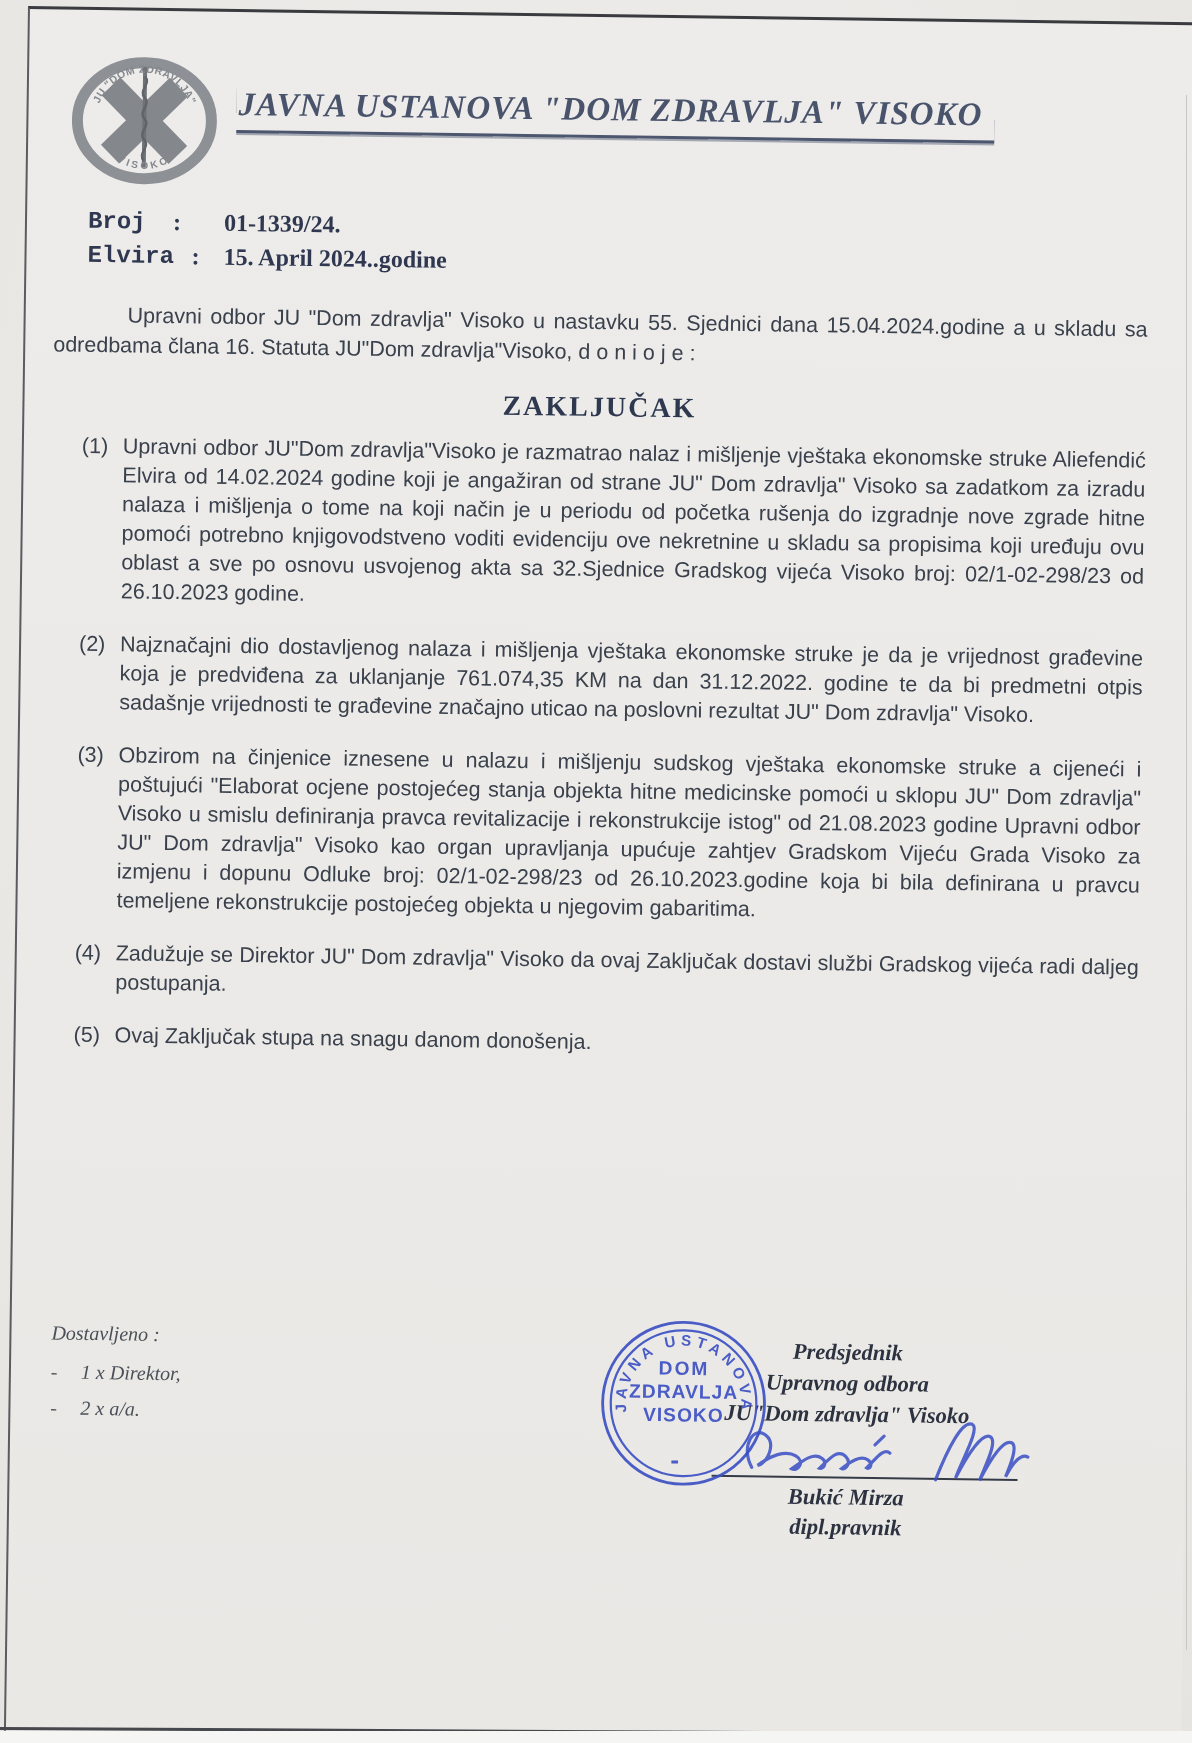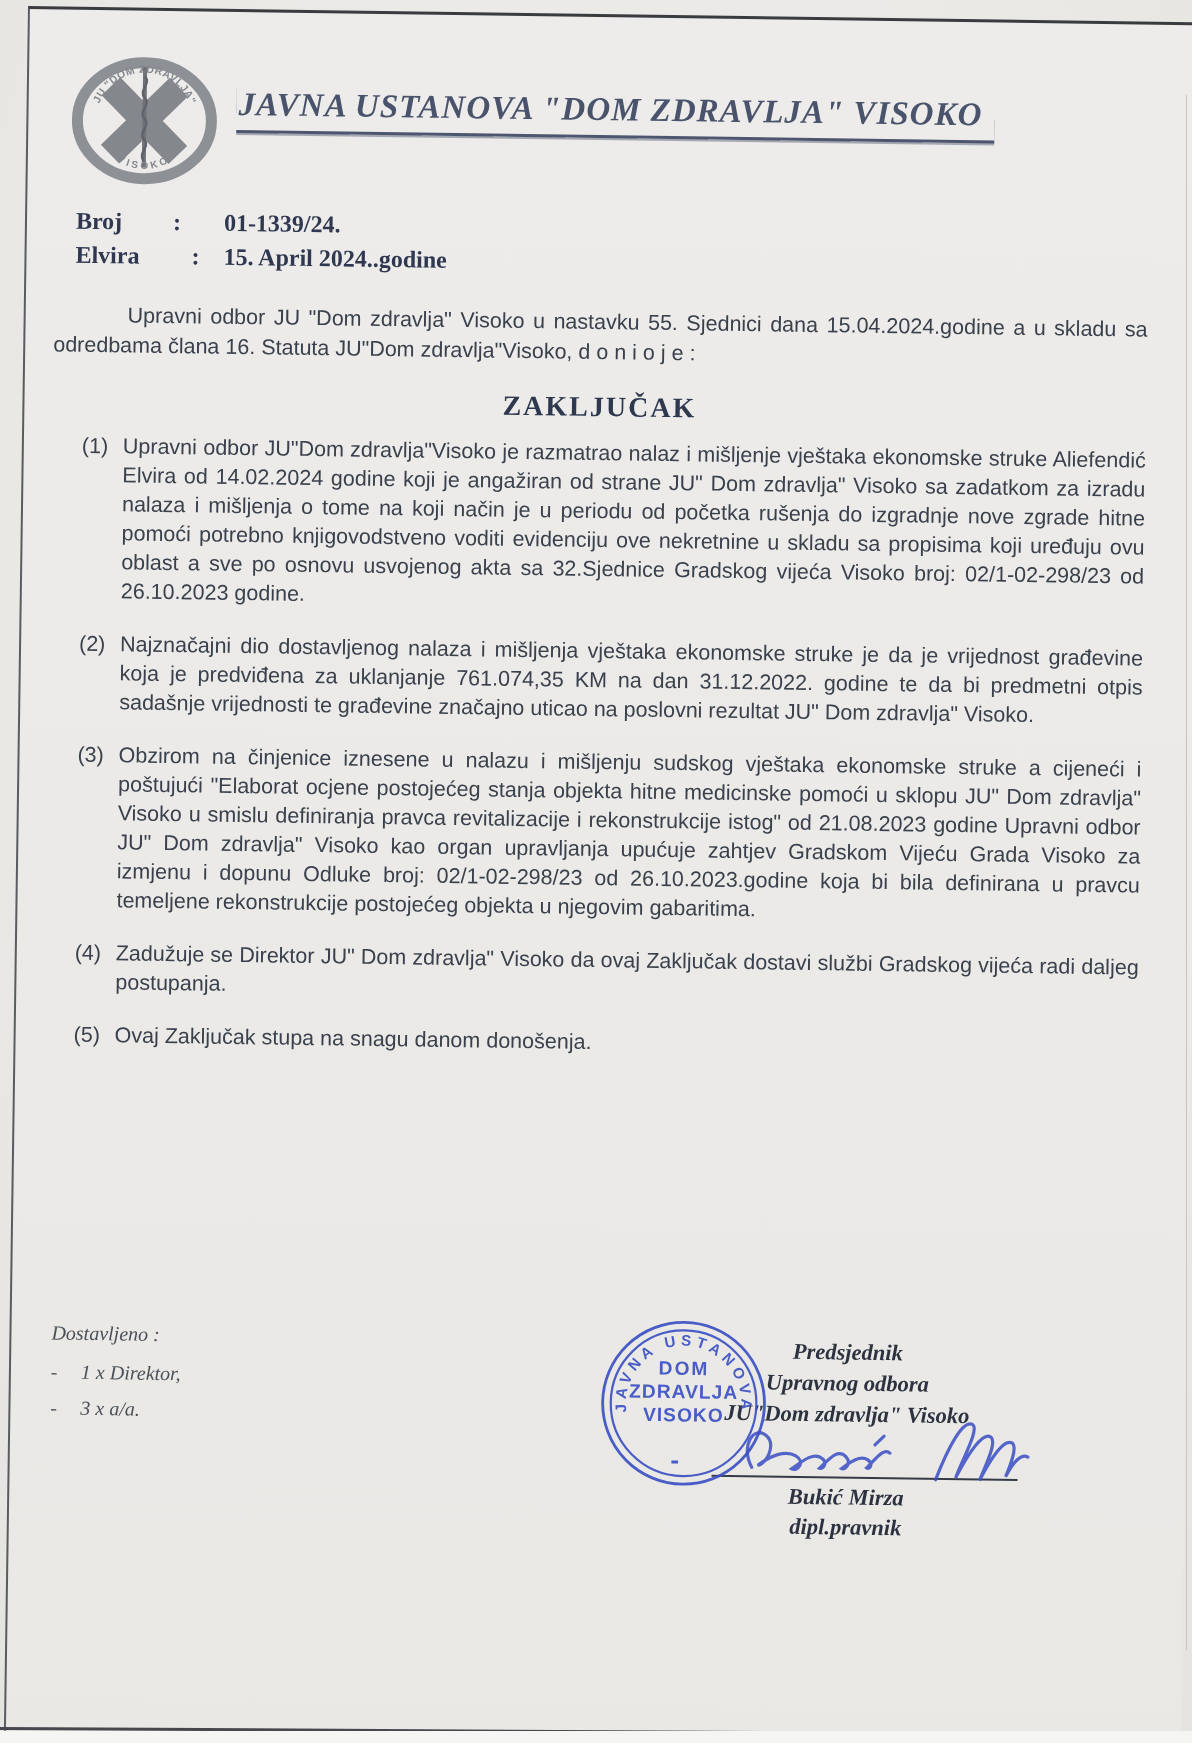--- a/index.html
+++ b/index.html
@@ -26,21 +26,21 @@
     position:absolute;left:208px;top:74px;
     font-family:"Liberation Serif",serif;font-style:italic;font-weight:bold;
     font-size:33px;letter-spacing:1px;color:#49536b;
     padding:0 12px 7px 2px;border-bottom:3px solid #4c566e;box-shadow:0 2px 0 rgba(76,86,110,.45);
     white-space:nowrap;
   }
 
   .meta{position:absolute;left:49px;top:198px;font-family:"Liberation Serif",serif;
     font-weight:bold;font-size:24px;color:#2f3850;}
   .meta-row{position:relative;height:34px;width:620px;}
-  .meta-label{position:absolute;left:0;}
+  .meta-label{position:absolute;left:12px;font-family:Liberation Mono, monospace;}
   .meta-colon.c1{position:absolute;left:97px;}
   .meta-colon.c2{position:absolute;left:116px;}
   .meta-value{position:absolute;left:148px;white-space:nowrap;}
 
   .intro{position:absolute;left:28px;top:290px;width:1094px;margin:0;
     font-size:21.5px;line-height:30px;text-indent:74px;text-align:justify;}
 
   .heading{position:absolute;left:28px;top:374px;width:1094px;margin:0;text-align:center;
     font-family:"Liberation Serif",serif;font-weight:bold;font-size:28px;
     letter-spacing:2px;color:#2e3950;}
@@ -118,21 +118,21 @@
         <div class="item"><span class="num">(2)</span><span>Najznačajni dio dostavljenog nalaza i mišljenja vještaka ekonomske struke je da je vrijednost građevine koja je predviđena za uklanjanje 761.074,35 KM na dan 31.12.2022. godine te da bi predmetni otpis sadašnje vrijednosti te građevine značajno uticao na poslovni rezultat JU" Dom zdravlja" Visoko.</span></div>
         <div class="item"><span class="num">(3)</span><span>Obzirom na činjenice iznesene u nalazu i mišljenju sudskog vještaka ekonomske struke a cijeneći i poštujući "Elaborat ocjene postojećeg stanja objekta hitne medicinske pomoći u sklopu JU" Dom zdravlja" Visoko u smislu definiranja pravca revitalizacije i rekonstrukcije istog" od 21.08.2023 godine Upravni odbor JU" Dom zdravlja" Visoko kao organ upravljanja upućuje zahtjev Gradskom Vijeću Grada Visoko za izmjenu i dopunu Odluke broj: 02/1-02-298/23 od 26.10.2023.godine koja bi bila definirana u pravcu temeljene rekonstrukcije postojećeg objekta u njegovim gabaritima.</span></div>
         <div class="item"><span class="num">(4)</span><span>Zadužuje se Direktor JU" Dom zdravlja" Visoko da ovaj Zaključak dostavi službi Gradskog vijeća radi daljeg postupanja.</span></div>
         <div class="item"><span class="num">(5)</span><span>Ovaj Zaključak stupa na snagu danom donošenja.</span></div>
       </div>
 
     <div class="dost">
       <div class="dost-label">Dostavljeno :</div>
       <div>
           <div class="dost-item"><span class="dash">-</span><span>1 x Direktor,</span></div>
-          <div class="dost-item"><span class="dash">-</span><span>3 x a/a.</span></div>
+          <div class="dost-item"><span class="dash">-</span><span>2 x a/a.</span></div>
         </div>
     </div>
 
     <div class="sig">
       <div>Predsjednik</div>
       <div>Upravnog odbora</div>
       <div>JU"Dom zdravlja" Visoko</div>
     </div>
     <div class="sig-line"></div>
     <svg class="sig-scribble" width="340" height="88" viewBox="0 0 340 88">

